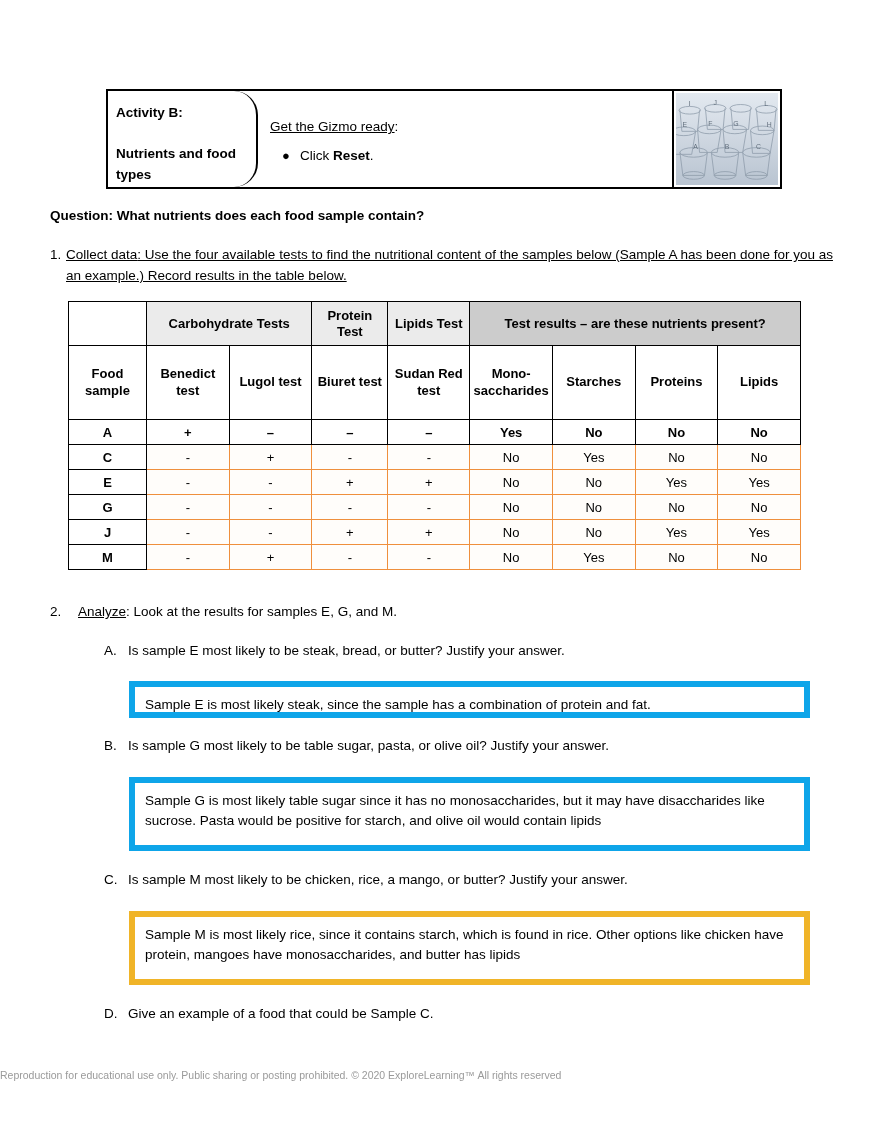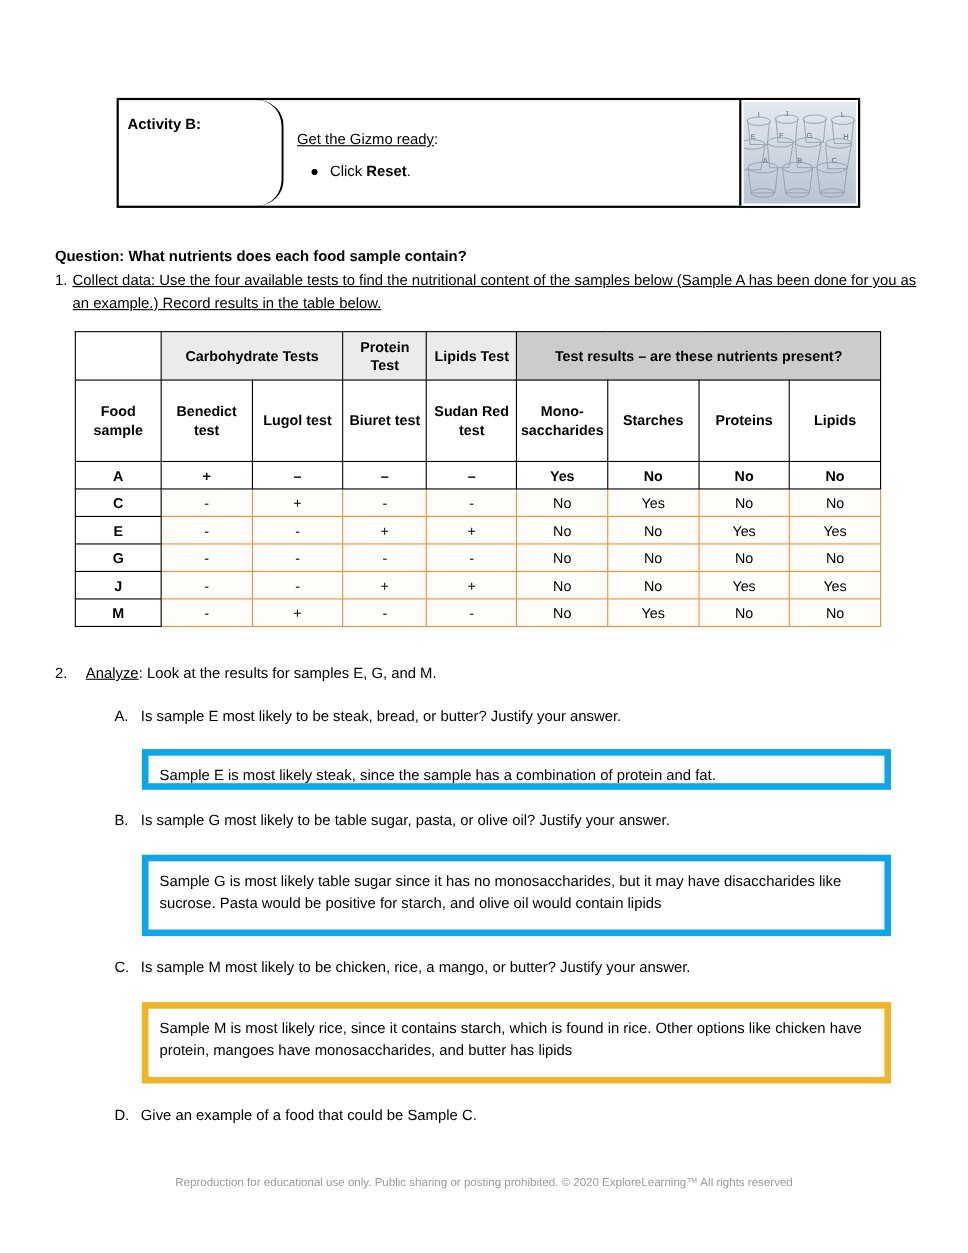--- a/index.html
+++ b/index.html
@@ -86,21 +86,20 @@
   }
   .thumb svg { display:block; width:100%; height:100%; }
 
   
   .question-line {
     position: absolute;
     left: 50px;
     top: 208px;
     font-size: 13.5px;
     font-weight: bold;
-    margin-top: 17px;
   }
   .collect-item {
     position: absolute;
     left: 50px;
     top: 245px;
     width: 790px;
     font-size: 13.5px;
     line-height: 1.55;
   }
   .collect-item .num {
@@ -218,33 +217,33 @@
     width: 681px;
   }
   .answer-box.gold { border-color: #f0b428; }
 
   
   .footer {
     position: absolute;
     left: 0;
     top: 1069px;
     width: 880px;
-    text-align: center;
     font-size: 10.5px;
     color: #9a9a9a;
   }
 </style>
 </head>
 <body>
 
 <div class="page">
 
   <div class="activity-box">
     <div class="activity-title-cell">
       <div>Activity B:</div>
+      <div class="sub">Nutrients and food types</div>
     </div>
     <div class="activity-body-cell">
       <div>
         <span class="gizmo-ready">Get the Gizmo ready</span><span>:</span>
       </div>
       <div class="bullet-line">
         <span class="dot">●</span><span>Click </span><b>Reset</b><span>.</span>
       </div>
     </div>
     <div class="activity-thumb-cell">

